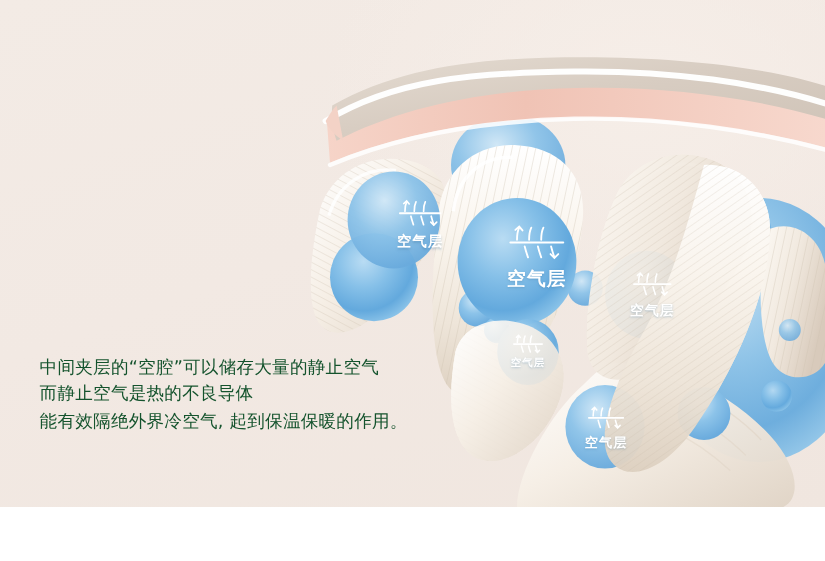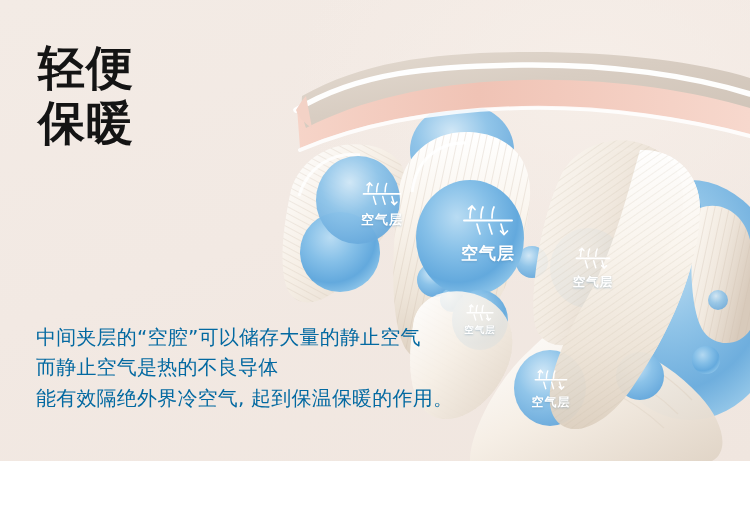--- a/index.html
+++ b/index.html
@@ -32,23 +32,23 @@
     font-size:47px;
     line-height:1.17;
     letter-spacing:1px;
     white-space:pre-line;
     z-index:40;
   }
 
   
   .body-text{
     position:absolute;left:36px;top:322px;
-    color:#0369a1;
+    color:#14532d;
     font-family:"DejaVu Sans","Liberation Sans",sans-serif;
-    font-size:20px;
+    font-size:16px;
     font-weight:500;
     line-height:1.52;
     white-space:pre-line;
     letter-spacing:0.2px;
     z-index:40;
   }
 
   
   .illus{position:absolute;left:0;top:0;width:750px;height:461px;overflow:hidden;}
   .illus svg{position:absolute;left:0;top:0;}
@@ -366,19 +366,17 @@
           <path d="M15,21 C16,25 17,28 18,31"></path>
           <path d="M27,21 C28,25 29,28 30,31"></path>
           <path d="M39,21 C40,25 41,28 42,31"></path>
             <path d="M38.5,28 L42,31.5 L45.5,28"></path>
         </g>
       </svg>
     </span>
     <span class="lbl">空气层</span>
   </div>
 
-  <div class="title">轻便
-保暖</div>
   <div class="body-text">中间夹层的“空腔”可以储存大量的静止空气
 而静止空气是热的不良导体
 能有效隔绝外界冷空气, 起到保温保暖的作用。</div>
 
 </div>
 
 </body></html>

